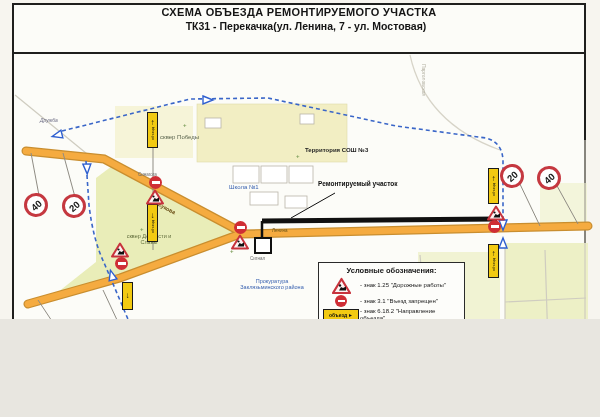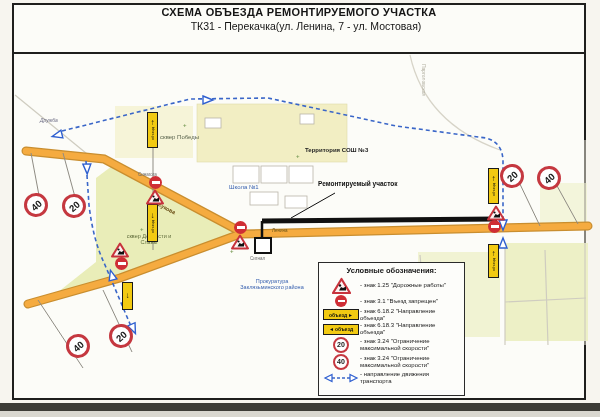--- a/index.html
+++ b/index.html
@@ -1,27 +1,27 @@
 <!DOCTYPE html>
 <html><head>
 <meta charset="utf-8">
 <style>
   html,body{margin:0;padding:0;background:#e8e6e0;}
-  #page{position:relative;width:600px;height:417px;background:#f7f5ef;overflow:hidden;
+  #page{position:relative;width:600px;height:319px;background:#f7f5ef;overflow:hidden;
         font-family:"Liberation Sans",sans-serif;}
   .abs{position:absolute;}
   
   #outer-frame{left:12px;top:3px;width:574px;height:397px;border:2px solid #1f1f1d;box-sizing:border-box;background:#fcfcf8;}
   #title-divider{left:12px;top:52px;width:574px;height:2px;background:#1f1f1d;}
   #scan-bar{left:0;top:403px;width:600px;height:8px;background:#3d3c37;}
   #scan-bar2{left:0;top:411px;width:600px;height:6px;background:#d9d7d0;}
   
   #title{left:12px;top:6px;width:574px;text-align:center;color:#141414;}
   #title .t1{font-size:11px;font-weight:700;letter-spacing:.3px;}
-  #title .t3{font-size:10.5px;font-weight:400;margin-top:2px;margin-left:14px;}
+  #title .t3{font-size:10.5px;font-weight:700;margin-top:2px;margin-left:14px;}
   
   #map-svg{left:0;top:0;width:600px;height:417px;}
   
   .lbl{position:absolute;color:#444;line-height:1.15;}
   
   .sign-speed{position:absolute;box-sizing:border-box;width:24px;height:24px;border-radius:50%;
     background:#fff;border:3.5px solid #c53840;color:#151515;font-weight:700;font-size:9.5px;
     display:flex;align-items:center;justify-content:center;transform:rotate(-42deg);}
   .sign-speed.small{width:16px;height:16px;border-width:2.5px;font-size:7px;transform:none;position:static;}
   .sign-noentry{position:absolute;width:13px;height:13px;border-radius:50%;background:#cf2e35;}

